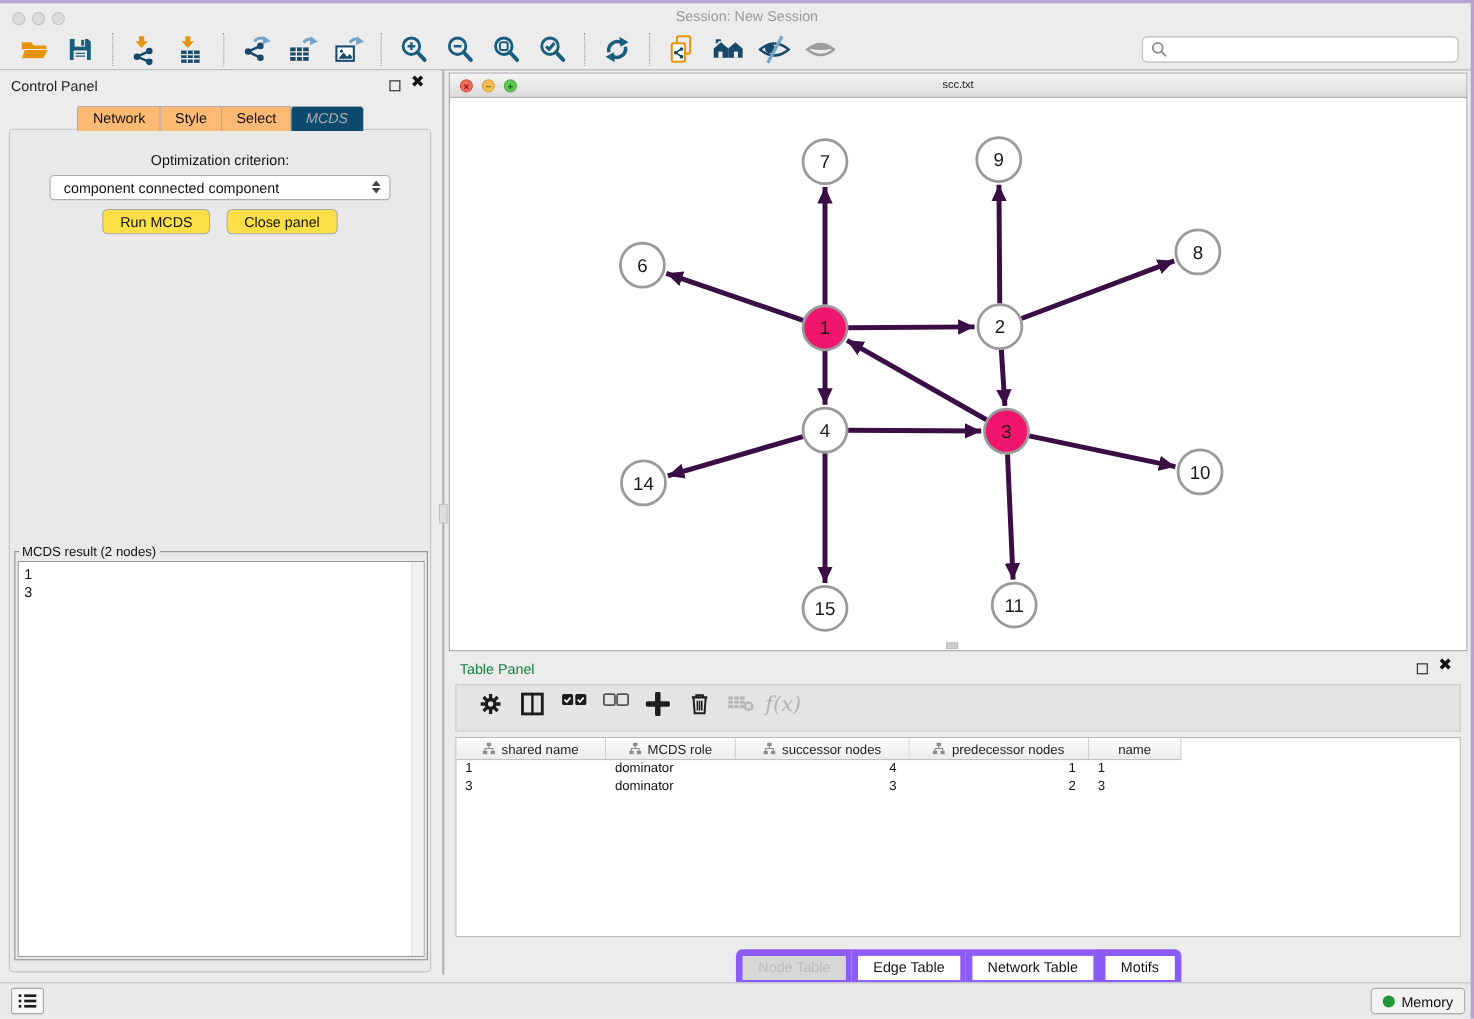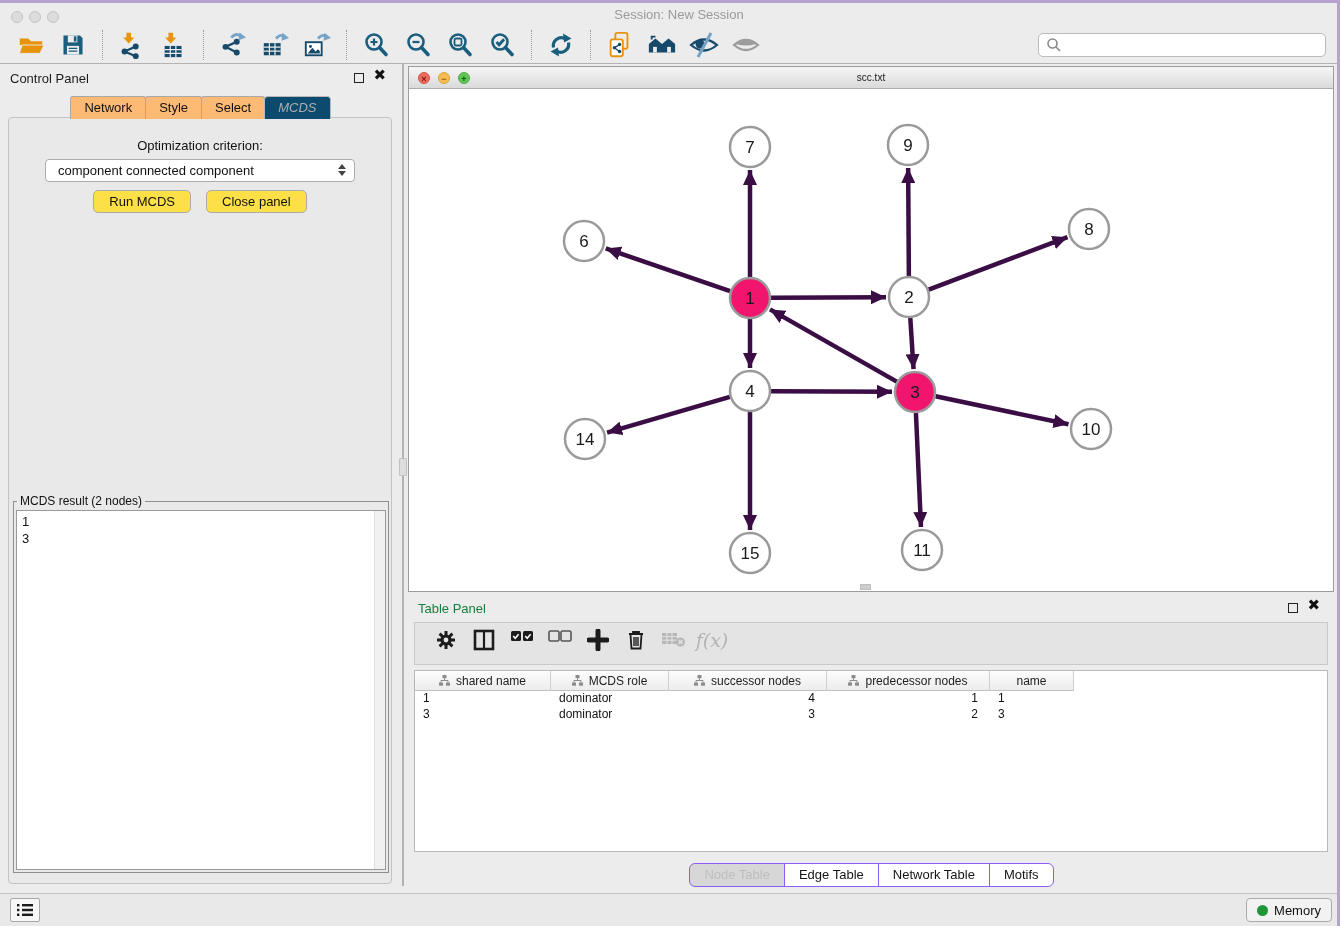--- a/index.html
+++ b/index.html
@@ -72,21 +72,21 @@
   .fx { font-family:"DejaVu Serif","Liberation Serif",serif; font-style:italic; font-size:19px; color:#B3B3B3; }
   .tp-table { position:absolute; left:6px; top:72px; width:914px; height:182px; background:#fff; border:1px solid #B9B9B9; overflow:hidden; }
   .th-row { display:flex; height:20px; }
   .th { background:linear-gradient(#FDFDFD,#ECECEC); border-right:1px solid #CFCFCF; border-bottom:1px solid #C2C2C2;
         display:flex; align-items:center; justify-content:center; gap:6px; font-size:12px; color:#222; }
   .tr { display:flex; height:16px; font-size:12px; color:#111; }
   .td { overflow:hidden; white-space:nowrap; }
   .td.left { text-align:left; padding-left:8px; }
   .td.right { text-align:right; padding-right:12px; }
   .tp-tabs { position:absolute; left:0; top:265px; width:100%; display:flex; justify-content:center; }
-  .tp-tab { border:1px solid #8b5cf6; background:#fff; color:#141414; font-size:13px; font-weight:500;
+  .tp-tab { border:6px solid #8b5cf6; background:#fff; color:#141414; font-size:13px; font-weight:500;
             padding:3px 14px 4px 14px; margin-right:-1px; }
   .tp-tab:first-child { border-radius:6px 0 0 6px; }
   .tp-tab:last-child { border-radius:0 6px 6px 0; }
   .tp-tab.selected { background:#D7D7D7; color:#BDBDBD; }
 
   
   .statusbar { left:0; top:893px; width:1340px; height:33px; background:#E9E9E9; border-top:1px solid #C4C4C4; }
   .sb-left-btn { position:absolute; left:10px; top:4px; width:30px; height:24px; background:#F7F7F7;
                  border:1px solid #A8A8A8; border-radius:2px; display:flex; align-items:center; justify-content:center; }
   .memory-btn { position:absolute; right:8px; top:4px; height:24px; background:#F2F2F2; border:1px solid #ABABAB;

